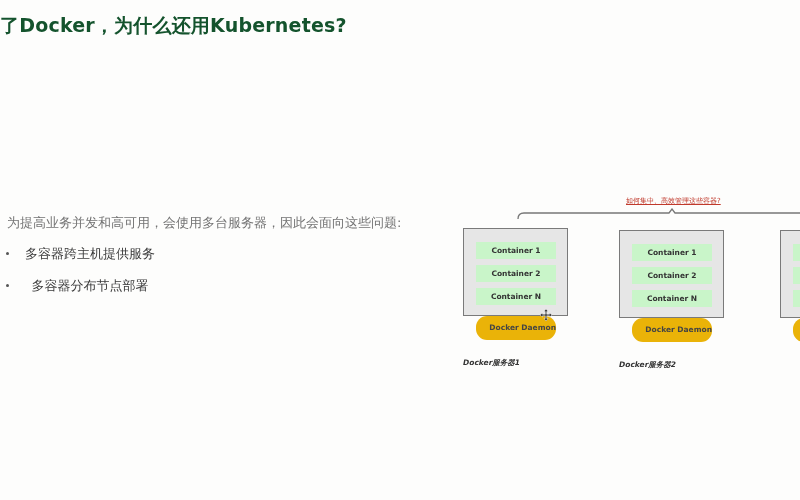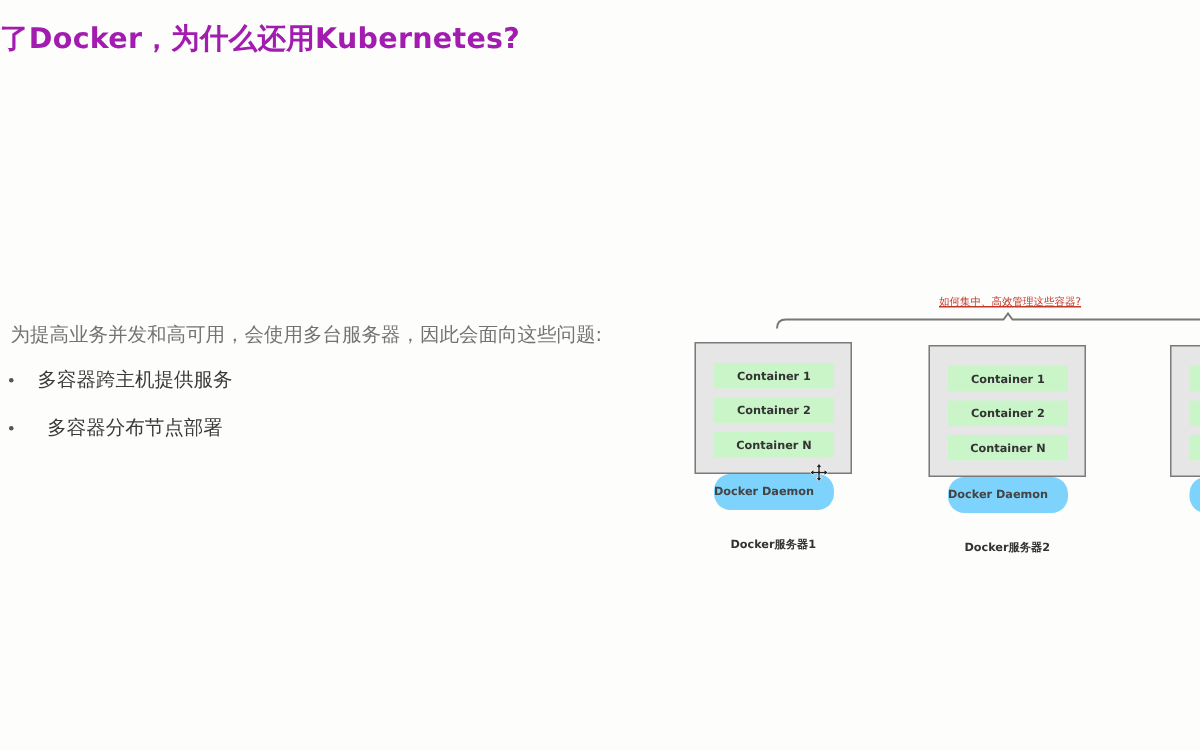--- a/index.html
+++ b/index.html
@@ -4,21 +4,21 @@
 <style>
   html, body { margin:0; padding:0; }
   body {
     width:800px; height:500px; overflow:hidden; position:relative;
     background:#fdfdfc;
     font-family:"DejaVu Sans","Liberation Sans",sans-serif;
     color:#333;
   }
   .title {
     position:absolute; left:0; top:13px;
-    font-size:19px; font-weight:bold; color:#a21caf;
+    font-size:19px; font-weight:bold; color:#14532d;
     letter-spacing:0.2px; white-space:nowrap;
   }
   .intro {
     position:absolute; left:7px; top:214px;
     font-size:13px; color:#737373; white-space:nowrap;
   }
   .bullets {
     position:absolute; left:6px; top:245px;
     margin:0; padding:0; list-style:none;text-align:center;
   }
@@ -41,26 +41,26 @@
     position:absolute; width:105px; height:88px;
     background:#e6e6e6; border:1.5px solid #7a7a7a; box-sizing:border-box;
   }
   .server .item {
     position:absolute; left:12px; width:80px; height:17px;
     background:#c9f5c9; font-size:7.5px; font-weight:bold; color:#333;
     text-align:center; line-height:17px;
   }
   .server .daemon {
     position:absolute; left:12px; width:80px; height:24px;
-    background:#7dd3fc; font-size:7.5px; font-weight:bold; color:#444;
-    text-align:left; line-height:24px;border-radius:11px;
+    background:#eab308; font-size:7.5px; font-weight:bold; color:#444;
+    text-align:right; line-height:24px;border-radius:11px;
   }
   .server-label {
     position:absolute; font-size:7.5px; font-weight:bold; color:#333;
-    white-space:nowrap; text-align:center; width:105px;
+    white-space:nowrap; text-align:left; width:105px;font-style:italic;
   }
   .cursor {
     position:absolute; left:540px; top:309px; width:12px; height:12px;
   }
 </style>
 </head>
 <body>
 
 <div>
   <div class="title">了Docker，为什么还用Kubernetes?</div>

